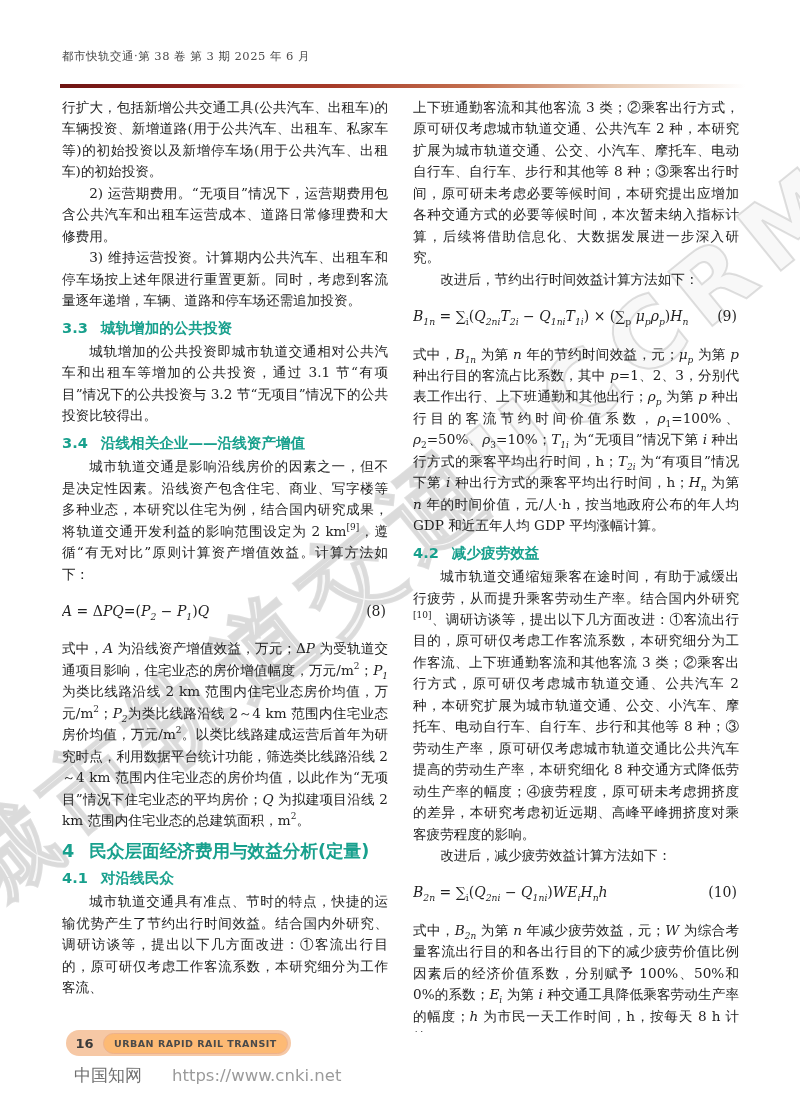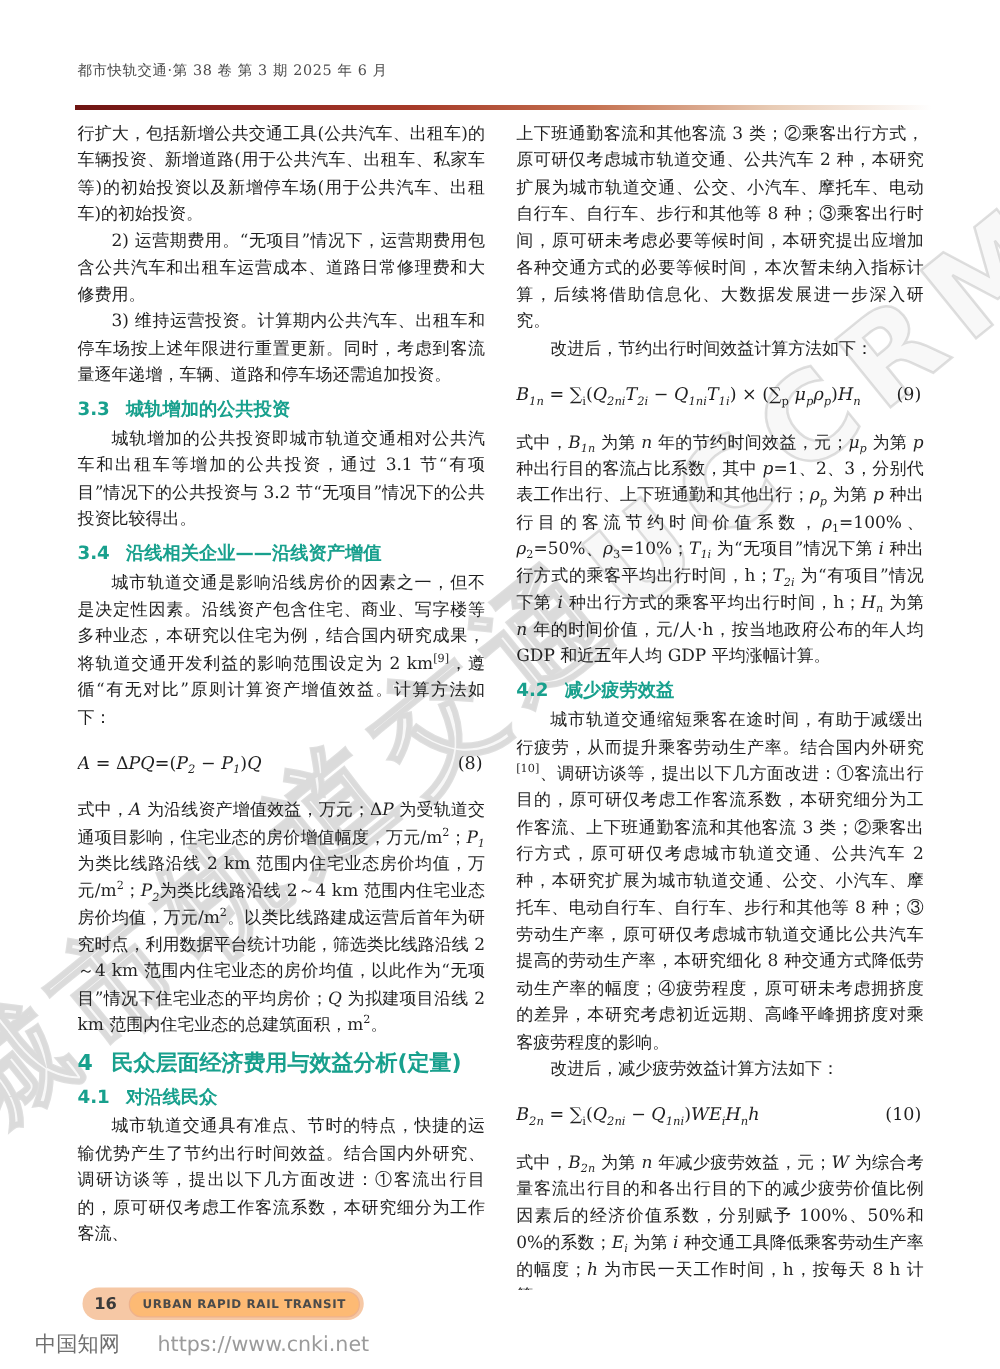--- a/index.html
+++ b/index.html
@@ -63,21 +63,21 @@
   .badge-pill{
     height:19px;display:flex;align-items:center;background:#fdba74;
     border:1.5px solid #eeb28c;border-radius:11px;padding:0 10px;
     color:#4a4a4a;font-weight:600;font-size:9.5px;letter-spacing:.5px;
     font-family:"DejaVu Sans","Liberation Sans",sans-serif;white-space:nowrap;
   }
   .cnki-line{
     position:absolute;left:28px;top:1052px;z-index:2;display:flex;gap:30px;align-items:baseline;
     font-family:"DejaVu Sans","Liberation Sans",sans-serif;
   }
-  .cnki-name{font-size:17px;color:#6f6f6f;}
+  .cnki-name{font-size:17px;color:#6f6f6f;margin-left:46px;}
   .cnki-url{font-size:16.5px;color:#9b9b9b;text-decoration:none;margin-top:14px;}
 </style>
 </head>
 <body>
 
 <div class="watermark">城市轨道交通UCCRM</div>
 
 <div class="header-line">都市快轨交通·第 38 卷  第 3 期  2025 年 6 月</div>
 <div class="header-rule"></div>
 

